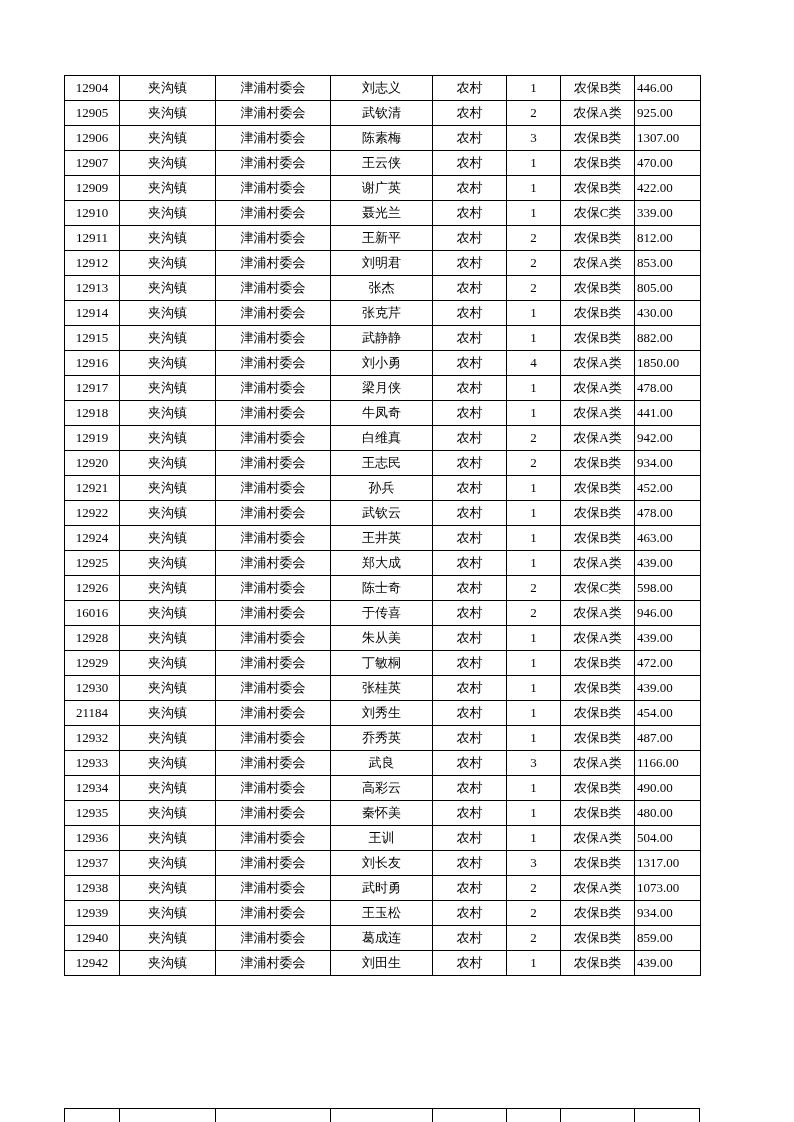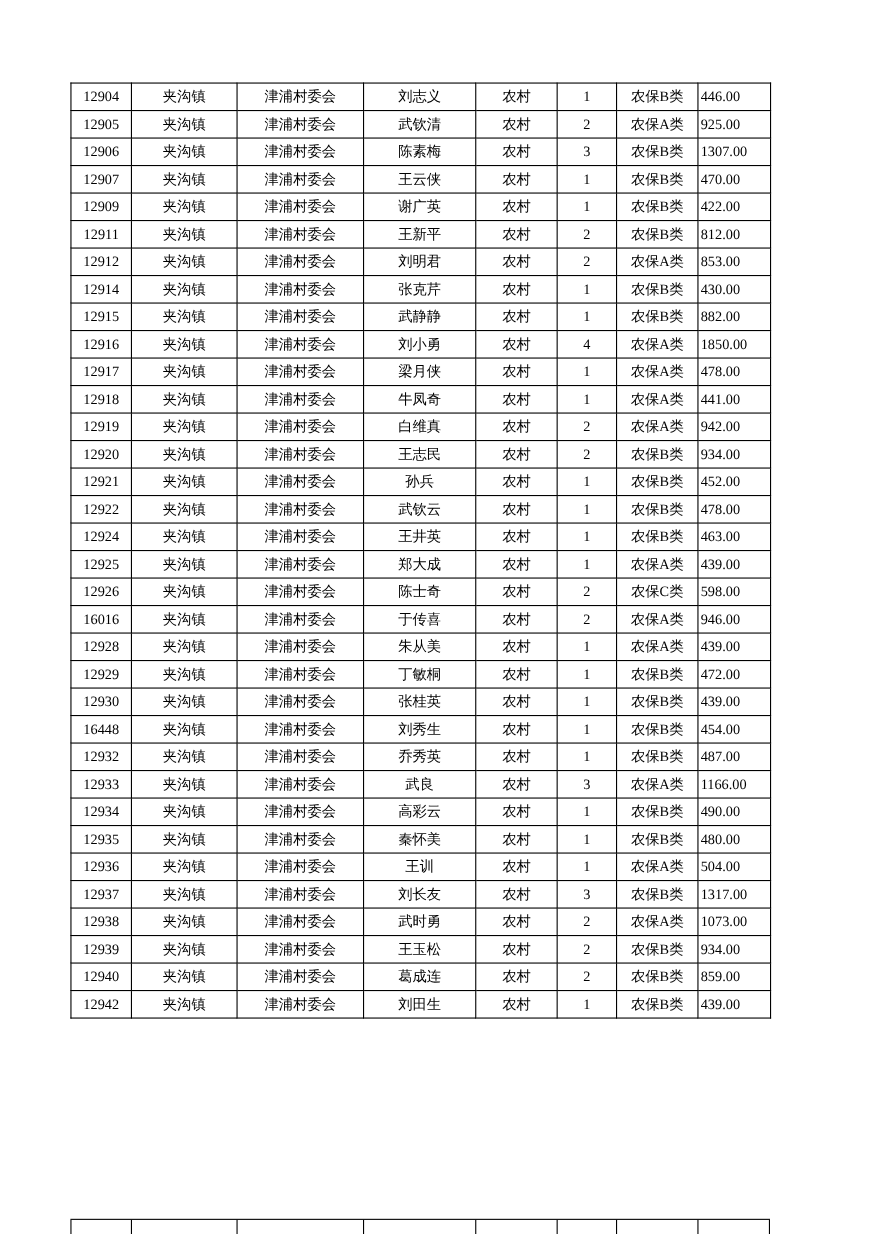--- a/index.html
+++ b/index.html
@@ -134,38 +134,58 @@
           <td class="c0">12909</td>
           <td class="c1">夹沟镇</td>
           <td class="c2">津浦村委会</td>
           <td class="c3">谢广英</td>
           <td class="c4">农村</td>
           <td class="c5">1</td>
           <td class="c6">农保B类</td>
           <td class="c7">422.00</td>
         </tr>
         <tr>
+          <td class="c0">12910</td>
+          <td class="c1">夹沟镇</td>
+          <td class="c2">津浦村委会</td>
+          <td class="c3">聂光兰</td>
+          <td class="c4">农村</td>
+          <td class="c5">1</td>
+          <td class="c6">农保C类</td>
+          <td class="c7">339.00</td>
+        </tr>
+        <tr>
           <td class="c0">12911</td>
           <td class="c1">夹沟镇</td>
           <td class="c2">津浦村委会</td>
           <td class="c3">王新平</td>
           <td class="c4">农村</td>
           <td class="c5">2</td>
           <td class="c6">农保B类</td>
           <td class="c7">812.00</td>
         </tr>
         <tr>
           <td class="c0">12912</td>
           <td class="c1">夹沟镇</td>
           <td class="c2">津浦村委会</td>
           <td class="c3">刘明君</td>
           <td class="c4">农村</td>
           <td class="c5">2</td>
           <td class="c6">农保A类</td>
           <td class="c7">853.00</td>
+        </tr>
+        <tr>
+          <td class="c0">12913</td>
+          <td class="c1">夹沟镇</td>
+          <td class="c2">津浦村委会</td>
+          <td class="c3">张杰</td>
+          <td class="c4">农村</td>
+          <td class="c5">2</td>
+          <td class="c6">农保B类</td>
+          <td class="c7">805.00</td>
         </tr>
         <tr>
           <td class="c0">12914</td>
           <td class="c1">夹沟镇</td>
           <td class="c2">津浦村委会</td>
           <td class="c3">张克芹</td>
           <td class="c4">农村</td>
           <td class="c5">1</td>
           <td class="c6">农保B类</td>
           <td class="c7">430.00</td>
@@ -314,21 +334,21 @@
           <td class="c0">12930</td>
           <td class="c1">夹沟镇</td>
           <td class="c2">津浦村委会</td>
           <td class="c3">张桂英</td>
           <td class="c4">农村</td>
           <td class="c5">1</td>
           <td class="c6">农保B类</td>
           <td class="c7">439.00</td>
         </tr>
         <tr>
-          <td class="c0">16448</td>
+          <td class="c0">21184</td>
           <td class="c1">夹沟镇</td>
           <td class="c2">津浦村委会</td>
           <td class="c3">刘秀生</td>
           <td class="c4">农村</td>
           <td class="c5">1</td>
           <td class="c6">农保B类</td>
           <td class="c7">454.00</td>
         </tr>
         <tr>
           <td class="c0">12932</td>

